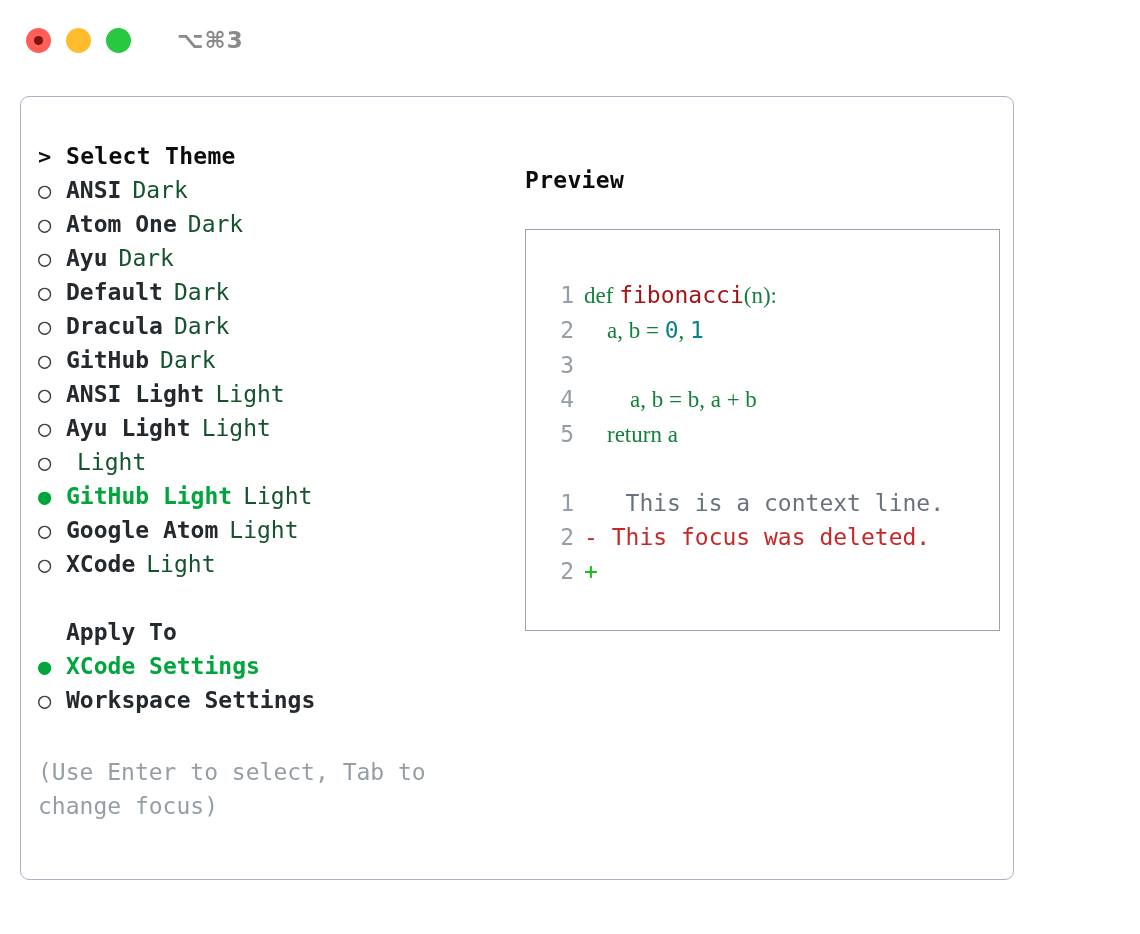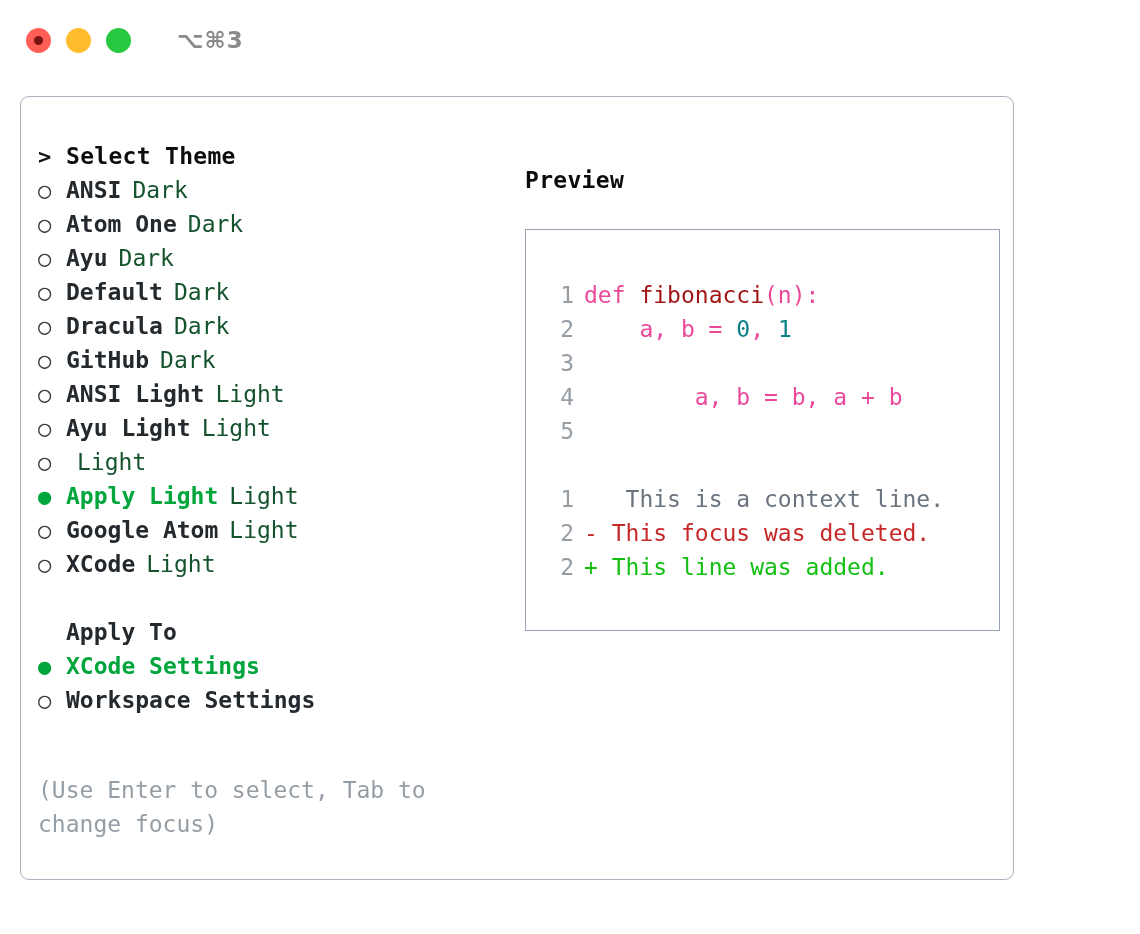--- a/index.html
+++ b/index.html
@@ -124,21 +124,21 @@
   .marker.blank { color: transparent; }
 
   .label { color: #24292e; font-weight: bold; }
   .label.bold { font-weight: bold; color: #0c0c0c; letter-spacing: 0.3px;}
   .label.selected { color: #00a63b; }
   .muted { color: #14532d; padding-left: 11px; }
 
   .section-gap { height: 34px; }
 
   .hint {
-    margin-top: 52px;
+    margin-top: 34px;
     color: #959da5;
     font-size: 23px;
     line-height: 34px;
     width: 410px;
   }
 
   
   .right-col {
     position: absolute;
     left: 504px;
@@ -169,21 +169,21 @@
     white-space: pre;
   }
   .ln {
     display: inline-block;
     width: 30px;
     flex: 0 0 30px;
     text-align: right;
     color: #959da5;
     padding-right: 10px;
   }
-  .code-text { color: #ec4899; }
+  .code-text { color: #15803d; font-family: Liberation Serif, serif; }
   .tok-fn   { color: #a31515; }
   .tok-num  { color: #098189; }
   .tok-call { color: #0e8bc4; }
 
   .code-spacer { height: 34px; }
 
   .diff-ctx { color: #6a737d; }
   .diff-del { color: #c62828; }
   .diff-add { color: #12c012; }
 </style>
@@ -214,21 +214,21 @@
         <div id="theme-list">
             <div class="row"><span class="marker">○</span><span class="label">ANSI</span><span class="muted">Dark</span></div>
             <div class="row"><span class="marker">○</span><span class="label">Atom One</span><span class="muted">Dark</span></div>
             <div class="row"><span class="marker">○</span><span class="label">Ayu</span><span class="muted">Dark</span></div>
             <div class="row"><span class="marker">○</span><span class="label">Default</span><span class="muted">Dark</span></div>
             <div class="row"><span class="marker">○</span><span class="label">Dracula</span><span class="muted">Dark</span></div>
             <div class="row"><span class="marker">○</span><span class="label">GitHub</span><span class="muted">Dark</span></div>
             <div class="row"><span class="marker">○</span><span class="label">ANSI Light</span><span class="muted">Light</span></div>
             <div class="row"><span class="marker">○</span><span class="label">Ayu Light</span><span class="muted">Light</span></div>
             <div class="row"><span class="marker">○</span><span class="muted">Light</span></div>
-            <div class="row"><span class="marker dot-on">●</span><span class="label selected">Apply Light</span><span class="muted">Light</span></div>
+            <div class="row"><span class="marker dot-on">●</span><span class="label selected">GitHub Light</span><span class="muted">Light</span></div>
             <div class="row"><span class="marker">○</span><span class="label">Google Atom</span><span class="muted">Light</span></div>
             <div class="row"><span class="marker">○</span><span class="label">XCode</span><span class="muted">Light</span></div>
           </div>
 
         <div class="section-gap"></div>
 
         <div class="row">
           <span class="marker blank">○</span>
           <span class="label">Apply To</span>
         </div>
@@ -243,26 +243,26 @@
 
       <div class="right-col">
         <div class="preview-title">Preview</div>
 
         <div class="preview-box">
           <div id="code-block">
               <div class="code-line"><span class="ln">1</span><span><span class="code-text">def </span><span class="tok-fn">fibonacci</span><span class="code-text">(n):</span></span></div>
               <div class="code-line"><span class="ln">2</span><span><span class="code-text">    a, b = </span><span class="tok-num">0</span><span class="code-text">, </span><span class="tok-num">1</span></span></div>
               <div class="code-line"><span class="ln">3</span></div>
               <div class="code-line"><span class="ln">4</span><span><span class="code-text">        a, b = b, a + b</span></span></div>
-              <div class="code-line"><span class="ln">5</span></div>
+              <div class="code-line"><span class="ln">5</span><span><span class="code-text">    return a</span></span></div>
             </div>
           <div class="code-spacer"></div>
           <div id="diff-block">
               <div class="code-line"><span class="ln">1</span><span class="diff-ctx"> </span><span class="diff-ctx">  This is a context line.</span></div>
               <div class="code-line"><span class="ln">2</span><span class="diff-del">-</span><span class="diff-del"> This focus was deleted.</span></div>
-              <div class="code-line"><span class="ln">2</span><span class="diff-add">+</span><span class="diff-add"> This line was added.</span></div>
+              <div class="code-line"><span class="ln">2</span><span class="diff-add">+</span></div>
             </div>
         </div>
       </div>
 
     </div>
   </div>
 </div>
 
 </body></html>

